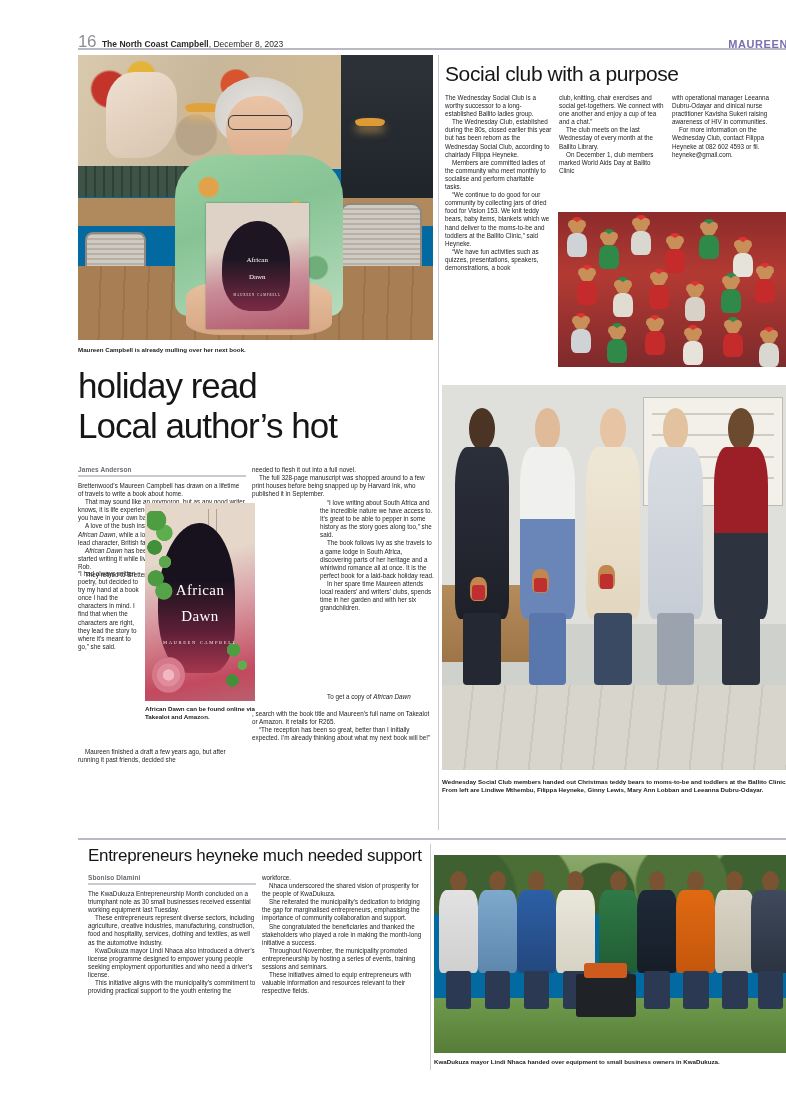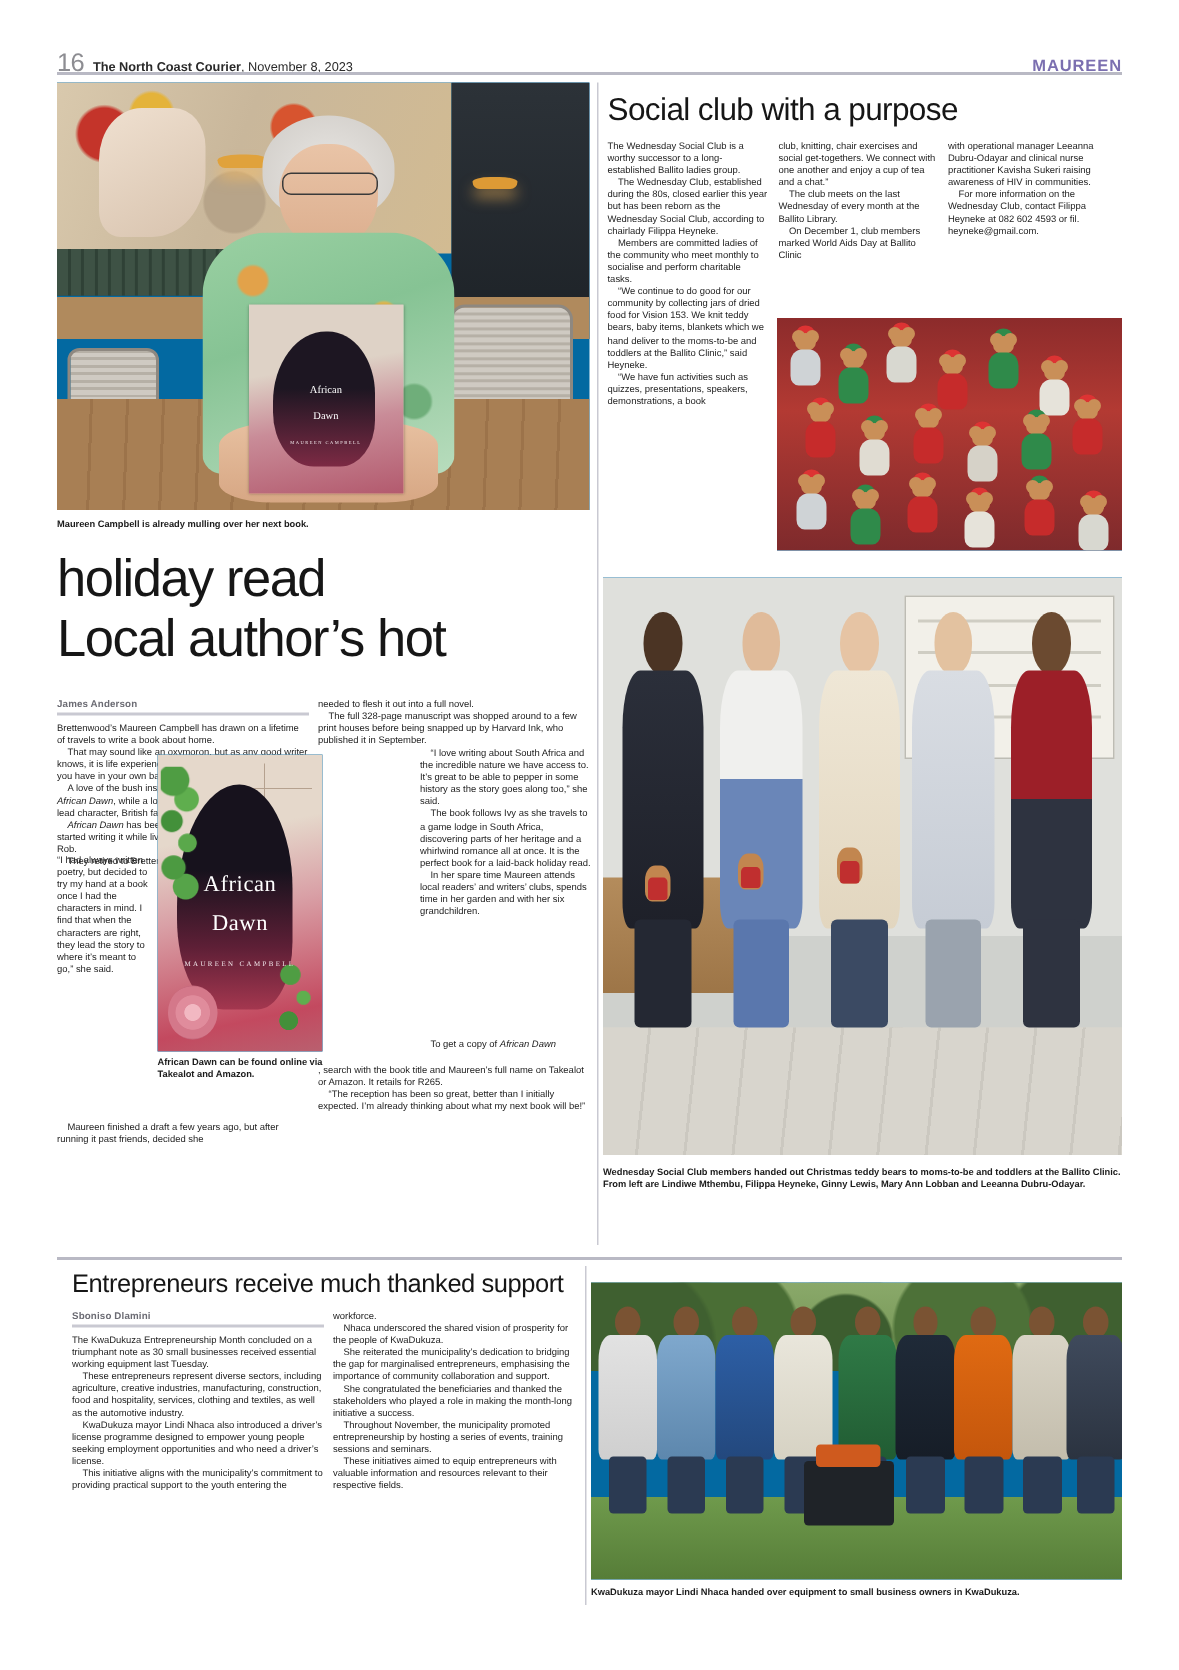--- a/index.html
+++ b/index.html
@@ -3,21 +3,21 @@
 <meta charset="utf-8">
 <style>
   html,body{margin:0;padding:0;}
   body{
     width:786px;height:1113px;
     background:#ffffff;
     font-family:"Liberation Sans", sans-serif;
     color:#1b1b1b;
     overflow:hidden;
   }
-  .page{position:relative;width:718px;height:1113px;background:#fff;}
+  .page{position:relative;width:718px;height:1113px;background:#fff;margin-left:40px;}
 
   
   .masthead{
     position:absolute;left:38px;top:28px;width:710px;height:22px;
     display:flex;align-items:flex-end;
   }
   .folio-num{
     font-size:17px;color:#8d8d92;font-weight:400;letter-spacing:-0.5px;
     line-height:17px;margin-right:6px;
   }
@@ -205,22 +205,22 @@
   .vrule{position:absolute;background:#c9c9d2;width:1px;}
   .hrule-thick{position:absolute;background:#b9b9c4;height:2px;}
 </style>
 </head>
 <body>
 
 <div class="page">
 
   <div class="masthead">
     <span class="folio-num">16</span>
-    <span class="folio-pub">The North Coast Courier</span>
-    <span class="folio-date">, November 8, 2023</span>
+    <span class="folio-pub">The North Coast Campbell</span>
+    <span class="folio-date">, December 8, 2023</span>
     <span class="folio-section">MAUREEN</span>
   </div>
   <div class="rule-top"></div>
 
   <div class="photo" id="photo-author">
     <div class="pa-mural"></div>
     <div class="pa-mural2"></div>
     <div class="pa-darkpanel"></div>
     <div class="pa-lamp1"></div>
     <div class="pa-lamp2"></div>
@@ -500,21 +500,21 @@
     <div class="gp-p" style="left:78%;">
       <div class="hd" style="background:#6b4a30;"></div>
       <div class="bd" style="background:linear-gradient(180deg,#9c1f28 0 50%,#2e3340 50% 100%);"></div>
       <div class="lg" style="background:#2e3340;"></div>
     </div>
   </div>
   <div class="caption" style="position:absolute;left:402px;top:778px;width:346px;">Wednesday Social Club members handed out Christmas teddy bears to moms-to-be and toddlers at the Ballito Clinic. From left are Lindiwe Mthembu, Filippa Heyneke, Ginny Lewis, Mary Ann Lobban and Leeanna Dubru-Odayar.</div>
 
   <div class="hrule-thick" style="left:38px;top:838px;width:710px;"></div>
 
-  <div class="headline" style="position:absolute;left:48px;top:846px;width:345px;font-size:17px;line-height:20px;letter-spacing:-0.3px;">Entrepreneurs receive much thanked support</div>
+  <div class="headline" style="position:absolute;left:48px;top:846px;width:345px;font-size:17px;line-height:20px;letter-spacing:-0.3px;">Entrepreneurs heyneke much needed support</div>
 
   <div style="position:absolute;left:48px;top:874px;width:168px;">
     <div class="byline">Sboniso Dlamini</div>
     <div class="byline-rule"></div>
   </div>
 
   <div class="body-text" style="position:absolute;left:48px;top:890px;width:168px;">
     <p class="noind">The KwaDukuza Entrepreneurship Month concluded on a triumphant note as 30 small businesses received essential working equipment last Tuesday.</p>
     <p>These entrepreneurs represent diverse sectors, including agriculture, creative industries, manufacturing, construction, food and hospitality, services, clothing and textiles, as well as the automotive industry.</p>
     <p>KwaDukuza mayor Lindi Nhaca also introduced a driver’s license programme designed to empower young people seeking employment opportunities and who need a driver’s license.</p>

